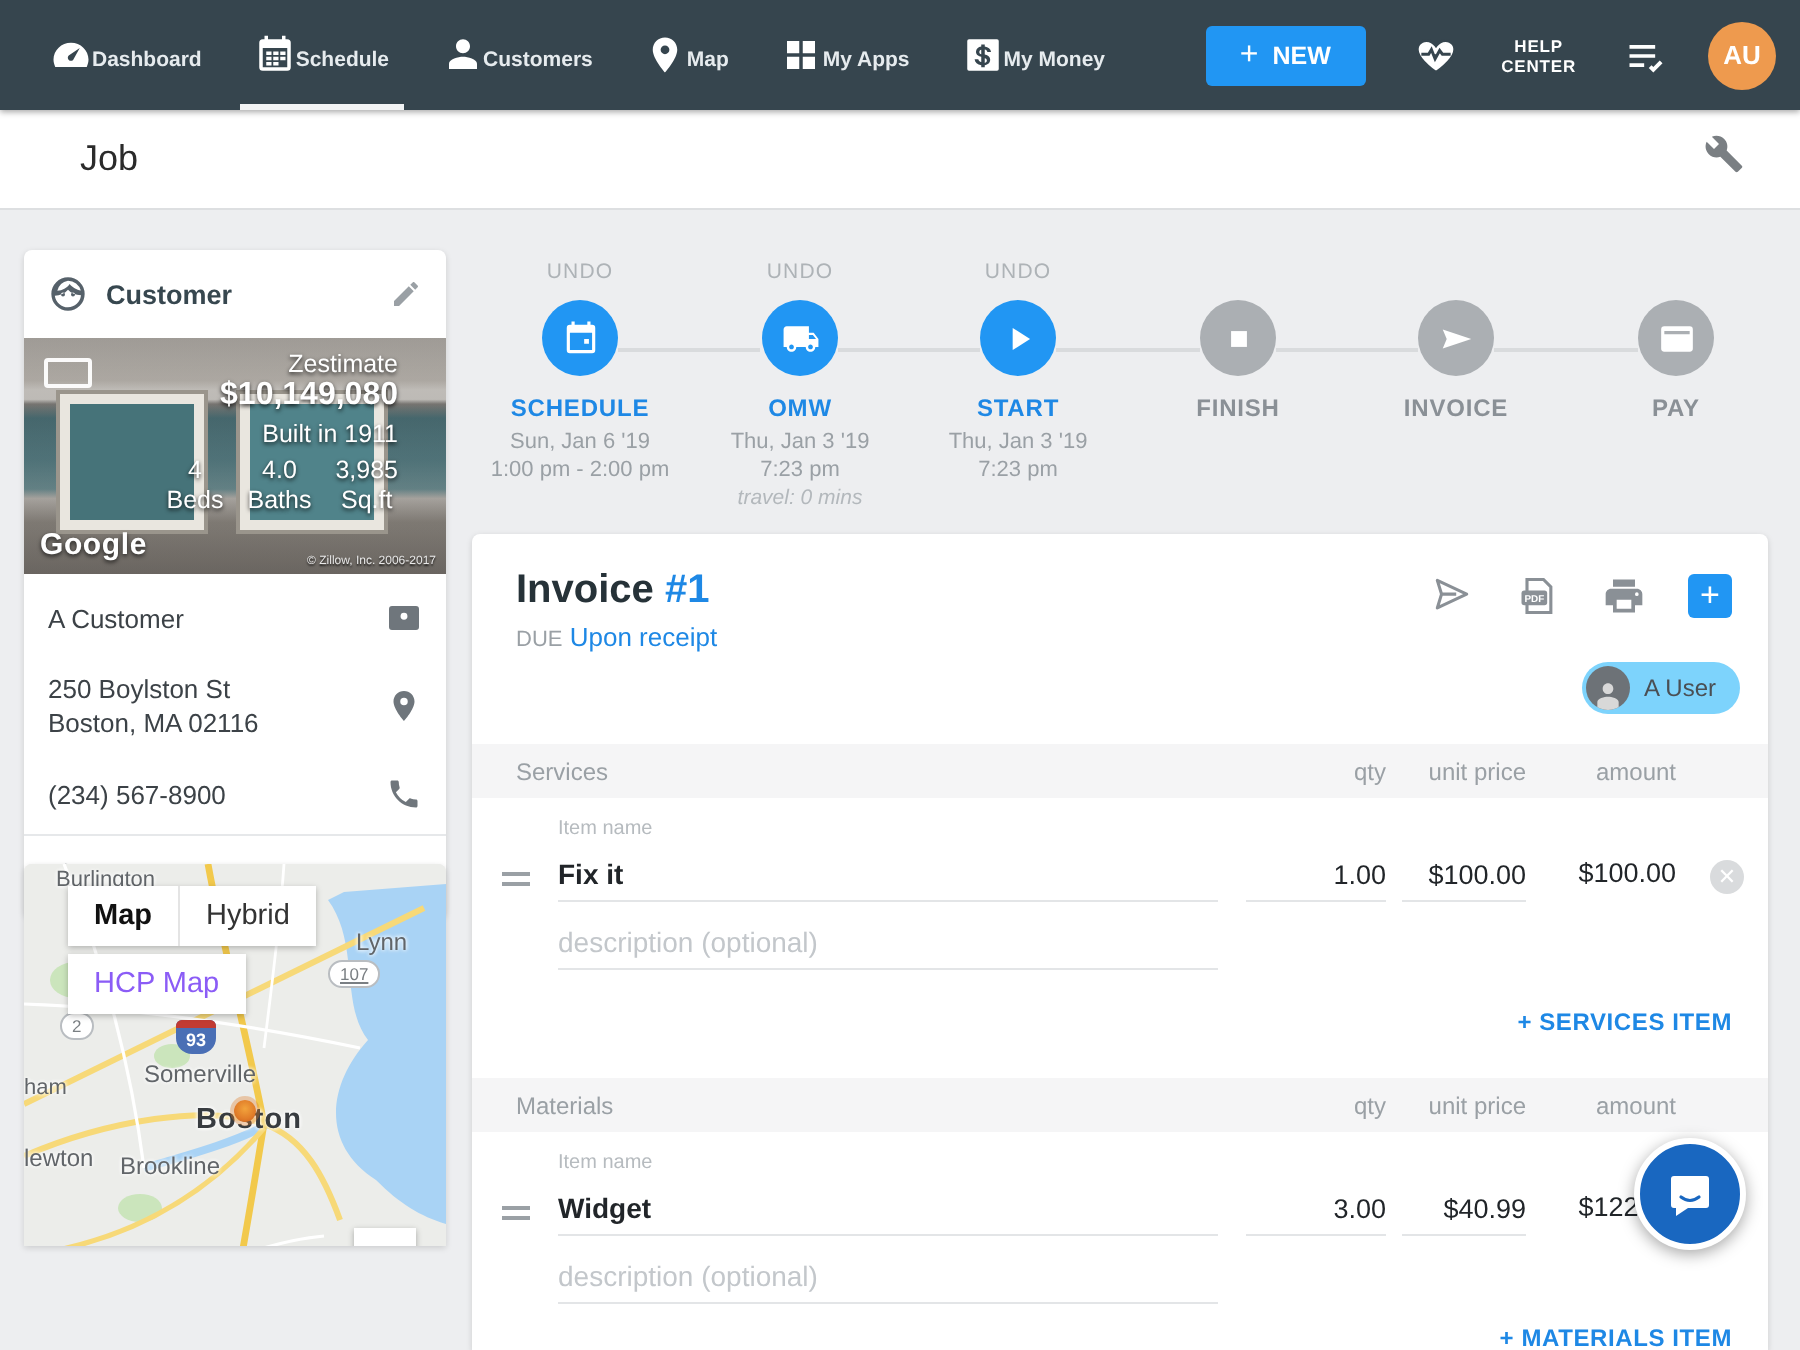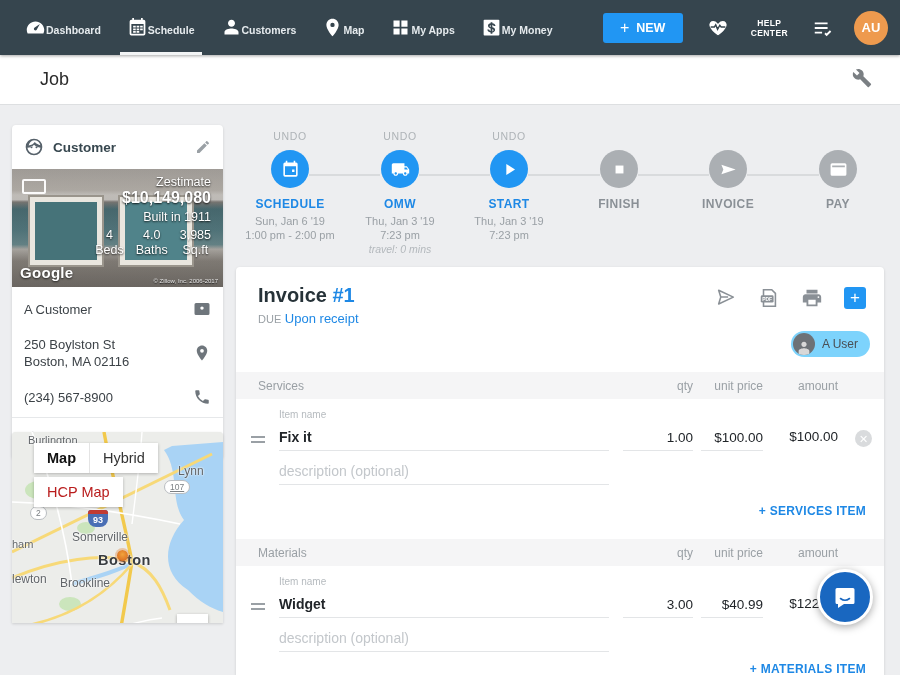--- a/index.html
+++ b/index.html
@@ -46,21 +46,21 @@
       background:
         linear-gradient(rgba(40,40,45,.18), rgba(40,40,45,.34)),
         linear-gradient(180deg,#b9b4ad 0%,#cfc9c0 18%,#e8e4dd 22%,#e8e4dd 26%,#8d8a84 28%,#4f7a80 34%,#5e8d93 52%,#7aa3a6 64%,#d8d3ca 68%,#a49d92 78%,#8c857b 100%);
   }
   .cc-photo::before { content:""; position:absolute; left:18px; top:28px; width:62px; height:58px;
       background:#467379; border:5px solid #e9e6df; box-shadow:0 0 0 2px #9a958c; }
   .cc-photo::after { content:""; position:absolute; left:108px; top:28px; width:62px; height:58px;
       background:#50838a; border:5px solid #e9e6df; box-shadow:0 0 0 2px #9a958c; }
   .photo-flag { position:absolute; left:10px; top:10px; width:24px; height:15px; border:2px solid #fff;
                 border-radius:2px; z-index:3; opacity:.95; }
-  .zest { position:absolute; right:12px; top:6px; text-align:right; color:#fff; z-index:3;
+  .zest { position:absolute; right:24px; top:6px; text-align:right; color:#fff; z-index:3;
           text-shadow:0 1px 2px rgba(0,0,0,.8); }
   .zest-label { font-size:12.5px; }
   .zest-value { font-size:16px; font-weight:bold; margin-top:0; }
   .zest-built { font-size:12.5px; margin-top:3px; }
   .zest-stats { display:flex; justify-content:flex-end; gap:12px; margin-top:4px; }
   .zest-stat { text-align:center; font-size:12.5px; line-height:15px; }
   .google-mark { position:absolute; left:8px; bottom:6px; color:#fff; font-size:15px; font-weight:bold;
                  letter-spacing:.3px; text-shadow:0 1px 2px rgba(0,0,0,.7); z-index:3; }
   .photo-copy { position:absolute; right:5px; bottom:3px; color:#e8e8e8; font-size:6px; z-index:3;
                 text-shadow:0 1px 1px rgba(0,0,0,.8); }
@@ -89,21 +89,21 @@
   .i93 span { position:relative; top:1.5px; }
   .map-marker { position:absolute; width:11px; height:11px; border-radius:50%;
                 background:radial-gradient(circle at 50% 40%, #f2a33c 0%, #e07b28 60%, #c4581d 100%);
                 box-shadow:0 0 0 2px rgba(224,123,40,.35); }
   .map-type-ctl { position:absolute; left:22px; top:11px; display:flex; box-shadow:0 1px 3px rgba(0,0,0,.25); }
   .map-type-btn { background:#fff; border:none; font-family:inherit; font-size:14.5px; color:#111;
                   padding:7px 13px; cursor:pointer; }
   .map-type-btn.sel { font-weight:bold; }
   .map-type-btn + .map-type-btn { border-left:1px solid #E4E4E4; color:#333; }
   .hcp-btn { position:absolute; left:22px; top:45px; background:#fff; border:none; font-family:inherit;
-             font-size:14.5px; color:#b91c1c; padding:7px 13px; cursor:pointer; box-shadow:0 1px 3px rgba(0,0,0,.25); }
+             font-size:14.5px; color:#8b5cf6; padding:7px 13px; cursor:pointer; box-shadow:0 1px 3px rgba(0,0,0,.25); }
   .zoom-ctl { position:absolute; right:15px; top:182px; width:31px; background:#fff; box-shadow:0 1px 3px rgba(0,0,0,.3); }
   .zoom-btn { width:31px; height:30px; background:#fff; border:none; font-size:20px; color:#585858;
               cursor:pointer; font-family:inherit; line-height:28px; }
   .zoom-btn + .zoom-btn { border-top:1px solid #E6E6E6; }
 
   
   .stepper { position:absolute; left:236px; top:130px; width:648px; height:135px; }
   .step { position:absolute; top:0; width:130px; text-align:center; }
   .step .undo { font-size:10.5px; color:#AEB3B7; letter-spacing:.6px; height:14px; cursor:pointer; }
   .step-circle { width:38px; height:38px; border-radius:50%; margin:6px auto 0; display:flex;

